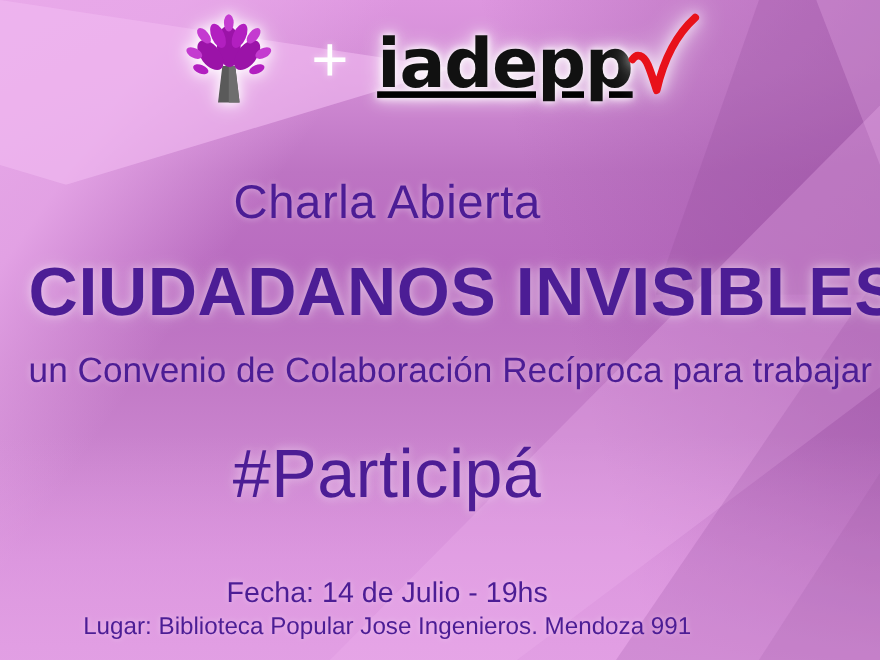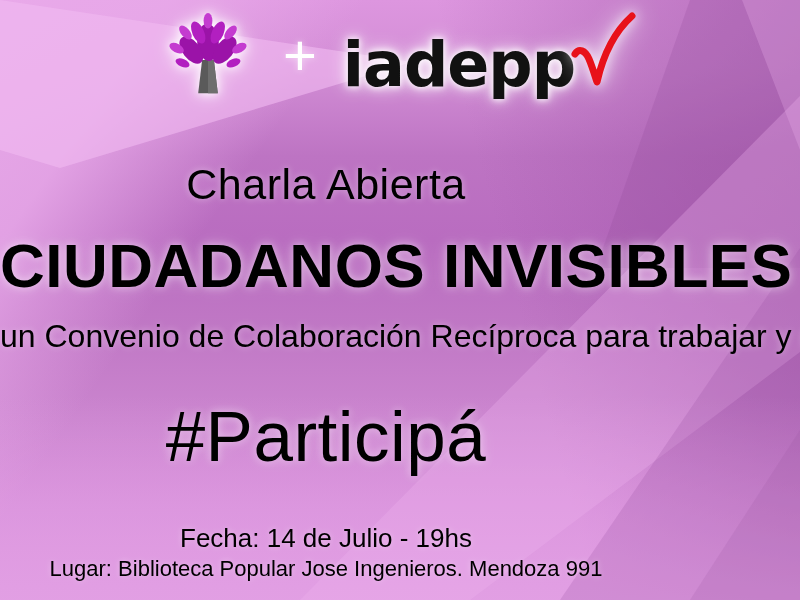--- a/index.html
+++ b/index.html
@@ -121,22 +121,23 @@
     color: #ffffff;
     font-size: 58px;
     font-weight: 400;
     line-height: 1;
     margin-top: -6px;
     text-shadow: 0 0 7px rgba(255,255,255,0.55);
   }
   #iadepp-logo {
     flex: 0 0 auto;
     display: flex;
-    align-items: flex-end;
+    align-items: center;
     position: relative;
+    text-decoration: underline;
   }
   #iadepp-word {
     font-family: "DejaVu Sans", "Liberation Sans", sans-serif;
     font-size: 62px;
     font-weight: 700;
     color: #111111;
     letter-spacing: -1px;
     line-height: 1;
     text-shadow:
       0 0 6px rgba(255,255,255,0.95),
@@ -151,22 +152,23 @@
     filter: drop-shadow(0 0 6px rgba(255,255,255,0.9))
             drop-shadow(0 0 12px rgba(255,255,255,0.7));
   }
 
   
   .center-text {
     position: absolute;
     left: 0;
     width: 652px;
     text-align: center;
-    color: #000000;
+    color: #4c1d95;
     white-space: nowrap;
+    padding-left: 26px;
   }
 
   #kicker {
     top: 160px;
     font-size: 43px;
     font-weight: 400;
     letter-spacing: 0.5px;
     text-shadow: 0 0 7px rgba(255,255,255,0.45);
   }
 
@@ -183,21 +185,21 @@
   #subtitle {
     top: 318px;
     font-size: 32px;
     font-weight: 400;
     letter-spacing: 0px;
     text-shadow: 0 0 7px rgba(255,255,255,0.4);
   }
 
   #hashtag {
     top: 396px;
-    font-size: 71px;
+    font-size: 62px;
     font-weight: 300;
     letter-spacing: 0.5px;
     text-shadow: 0 0 9px rgba(255,255,255,0.45),
                  0 0 18px rgba(255,255,255,0.2);
   }
 
   #date-line {
     top: 523px;
     font-size: 26px;
     font-weight: 400;

